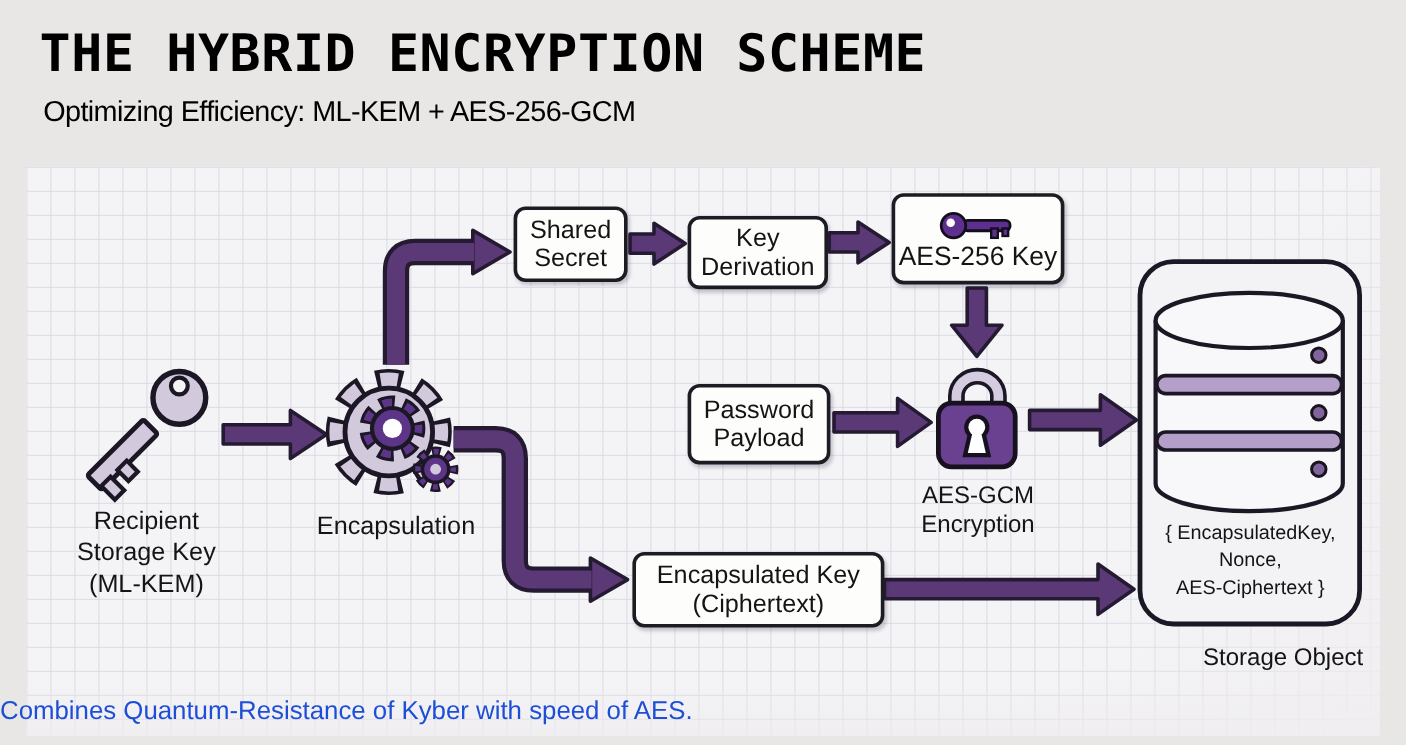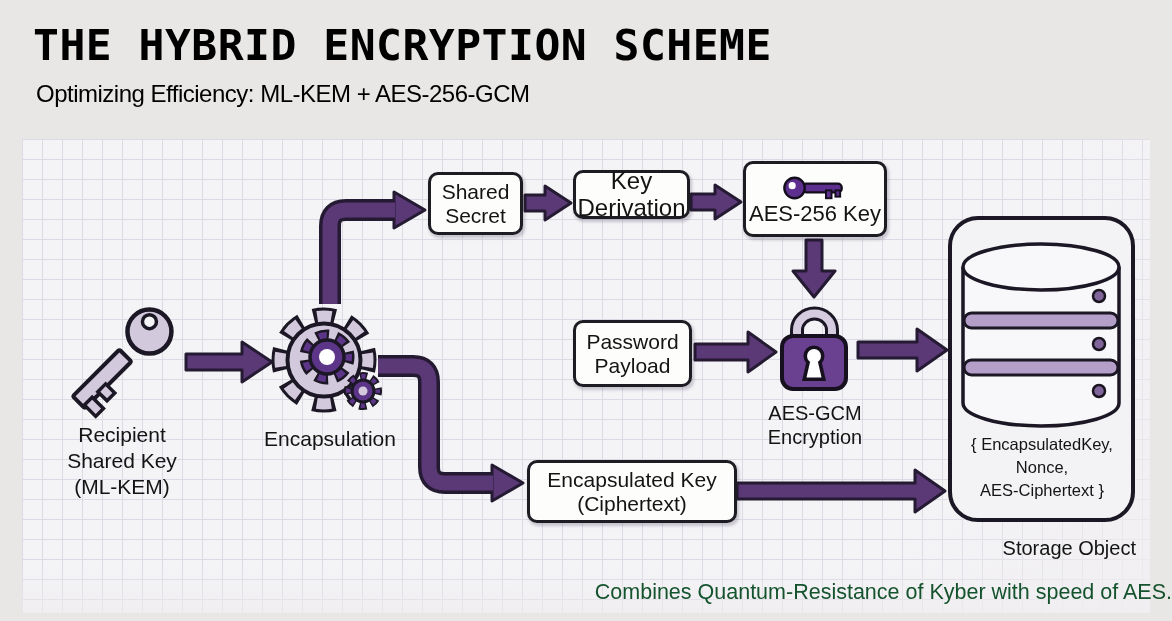--- a/index.html
+++ b/index.html
@@ -34,37 +34,37 @@
   .layer{position:absolute;inset:0;}
   .node-box{
     position:absolute;
     background:#fdfdfc;border:3px solid #1d1c22;border-radius:10px;
     display:flex;flex-direction:column;align-items:center;justify-content:center;
     text-align:center;font-weight:500;color:#141414;
     box-shadow:1.5px 2.5px 3px rgba(40,30,60,.22);
     white-space:pre-line;line-height:1.12;box-sizing:border-box;
   }
   .box-shared{left:428px;top:172px;width:95px;height:63px;font-size:21px;text-align:center;}
-  .box-keyder{left:573px;top:170px;width:117px;height:49px;font-size:24px;}
+  .box-keyder{left:573px;top:180px;width:117px;height:61px;font-size:21px;}
   .box-aeskey{left:743px;top:161px;width:144px;height:76px;font-size:22px;padding-top:4px;}
   .box-aeskey .mini-key{display:block;margin:0 auto 1px auto;}
   .box-password{left:573px;top:320px;width:119px;height:67px;font-size:21px;}
   .box-encaps{left:527px;top:460px;width:210px;height:63px;font-size:21px;}
   .icon-label{
     position:absolute;text-align:center;font-weight:500;color:#141414;
     white-space:pre-line;line-height:1.24;
   }
   .lbl-recipient{left:37px;top:422px;width:170px;font-size:21px;}
   .lbl-encapsulation{left:244px;top:426px;width:172px;font-size:21px;}
   .lbl-aesgcm{left:734px;top:401px;width:162px;font-size:20px;line-height:1.22;}
   .lbl-storage-contents{left:952px;top:433px;width:180px;font-size:16.5px;line-height:1.38;font-weight:500;}
   .lbl-storage{left:948px;top:536px;width:188px;font-size:20px;text-align:right;}
   .caption{
-    position:absolute;left:0;top:580px;width:1172px;text-align:right;
-    font-size:21.5px;font-weight:500;color:#14532d;
+    position:absolute;left:0;top:580px;width:1172px;text-align:left;
+    font-size:21.5px;font-weight:500;color:#1d4ed8;
   }
 </style>
 </head>
 <body>
 
 <div class="grid-paper"></div>
 
 <div class="title">THE HYBRID ENCRYPTION SCHEME</div>
 <div class="subtitle">Optimizing Efficiency: ML-KEM + AES-256-GCM</div>
 
@@ -162,21 +162,21 @@
   <div>Password
 Payload</div>
 </div>
 
 <div class="node-box box-encaps">
   <div>Encapsulated Key
 (Ciphertext)</div>
 </div>
 
 <div class="icon-label lbl-recipient">Recipient
-Shared Key
+Storage Key
 (ML-KEM)</div>
 <div class="icon-label lbl-encapsulation">Encapsulation</div>
 <div class="icon-label lbl-aesgcm">AES-GCM
 Encryption</div>
 <div class="icon-label lbl-storage-contents">{ EncapsulatedKey,
 Nonce,
 AES-Ciphertext }</div>
 <div class="icon-label lbl-storage">Storage Object</div>
 
 <div class="caption">Combines Quantum-Resistance of Kyber with speed of AES.</div>

